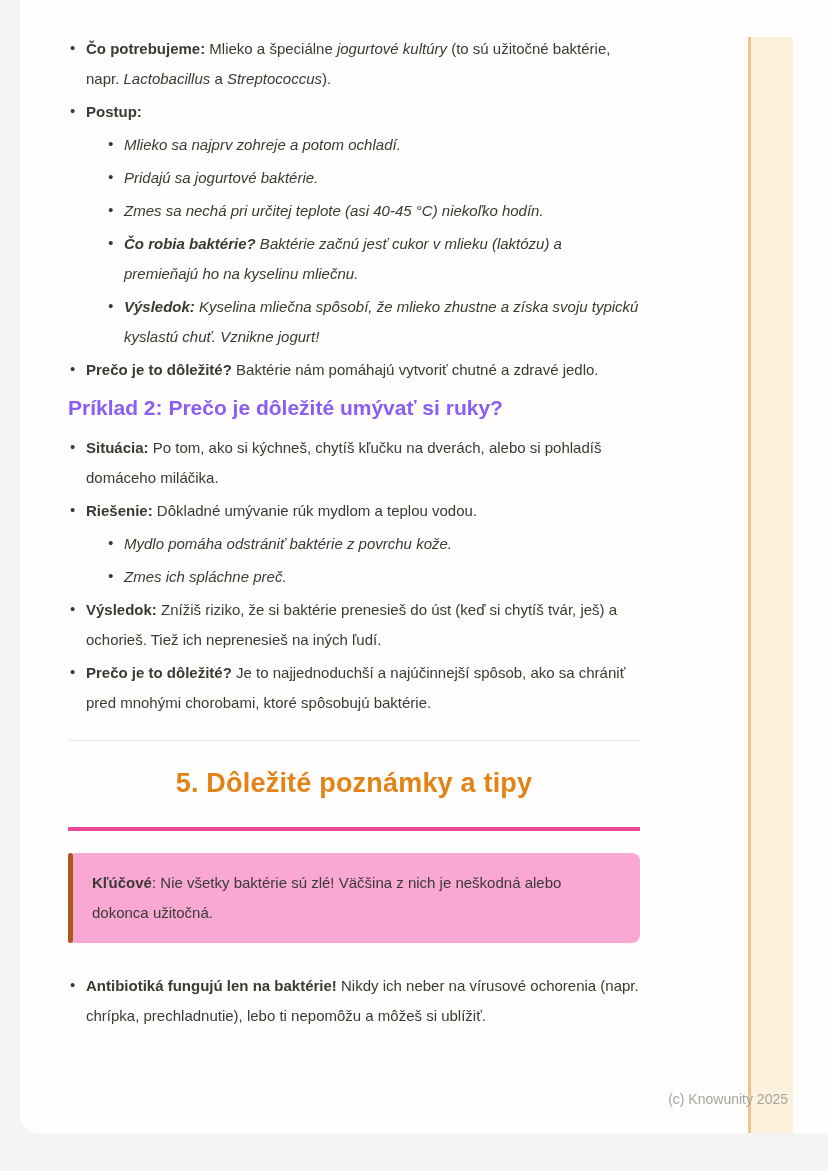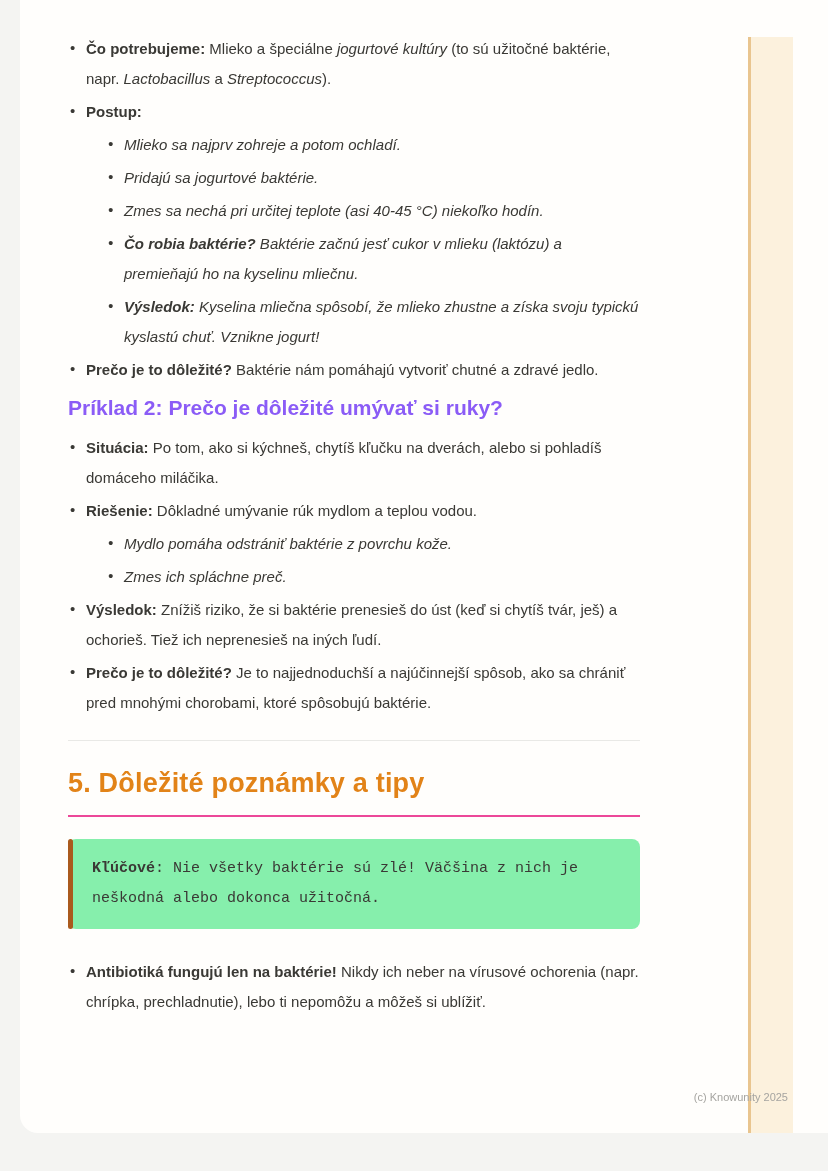--- a/index.html
+++ b/index.html
@@ -37,46 +37,46 @@
   .h3{
     color:#8b5cf6;font-size:21px;font-weight:700;
     line-height:30px;margin:8px 0 10px;
   }
   .divider{
     border:none;border-top:1px solid #e9e9e6;
     margin:22px 0 0 0;
   }
   .h2wrap{
     margin-top:26px;
-    border-bottom:2px solid #ec4899;
-    padding-bottom:16px;
+    border-bottom:4px solid #ec4899;
+    padding-bottom:28px;
+    text-align:center;
   }
   .h2{
     color:#e28318;font-size:27px;font-weight:700;
     line-height:32px;margin:0;letter-spacing:0.2px;
   }
   .callout{
     position:relative;
     margin-top:22px;
-    background:#86efac;
+    background:#f9a8d4;
     border-radius:8px;
     padding:15px 24px 15px 24px;
     box-sizing:border-box;
     width:572px;
-    font-family:Liberation Mono, monospace;
   }
   .callout::before{
     content:"";position:absolute;left:0;top:0;bottom:0;
     width:5px;background:#aa5a1d;border-radius:4px;
   }
   .last-list{margin-top:28px;}
   .watermark{
     position:absolute;left:0;top:1091px;width:788px;
     text-align:right;
-    font-size:11px;color:#a5a4a0;
+    font-size:14px;color:#a5a4a0;
     z-index:3;
   }
 </style>
 </head>
 <body>
 
 <div class="page-card"></div>
 <div class="margin-strip"></div>
 
 <div class="content">

